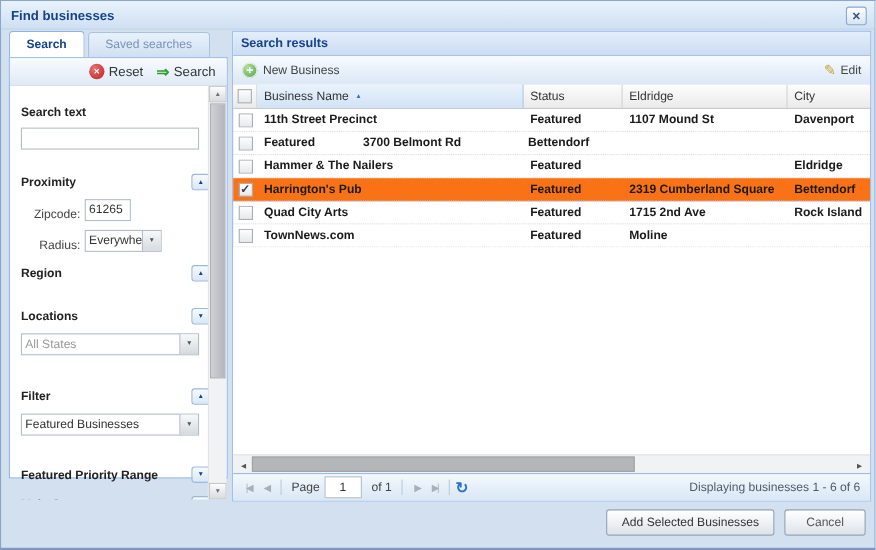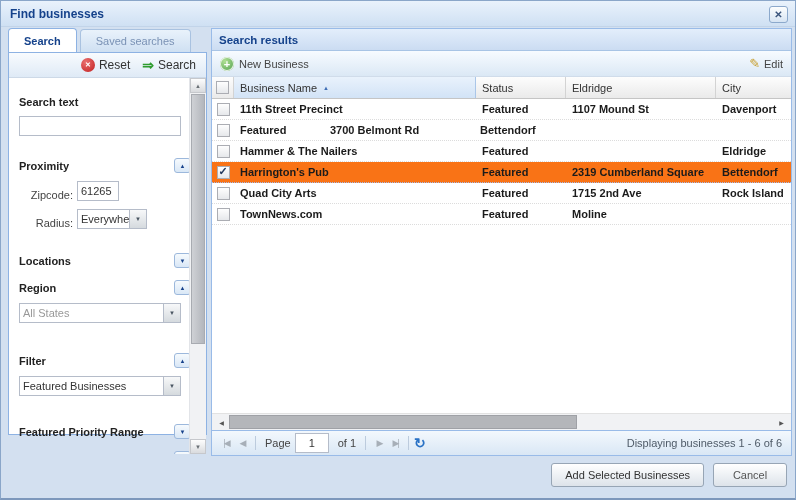--- a/index.html
+++ b/index.html
@@ -201,31 +201,31 @@
       <div class="field-row">
         <span class="field-label">Radius:</span>
         <div class="combo radius-combo">
           <span class="combo-text">Everywhere</span>
           <span class="combo-arrow">
             <span>▼</span>
           </span>
         </div>
       </div>
 
+      <div class="section-head mt-region">
+        <span class="form-label">Region</span>
+        <span class="tool-btn">
+          <span>▲</span>
+        </span>
+      </div>
+
       <div class="section-head mt-loc">
         <span class="form-label">Locations</span>
         <span class="tool-btn">
           <span>▼</span>
-        </span>
-      </div>
-
-      <div class="section-head mt-region">
-        <span class="form-label">Region</span>
-        <span class="tool-btn">
-          <span>▲</span>
         </span>
       </div>
       <div class="combo wide-combo">
         <span class="combo-text gray-text">All States</span>
         <span class="combo-arrow">
           <span>▼</span>
         </span>
       </div>
 
       <div class="section-head mt-filter">

